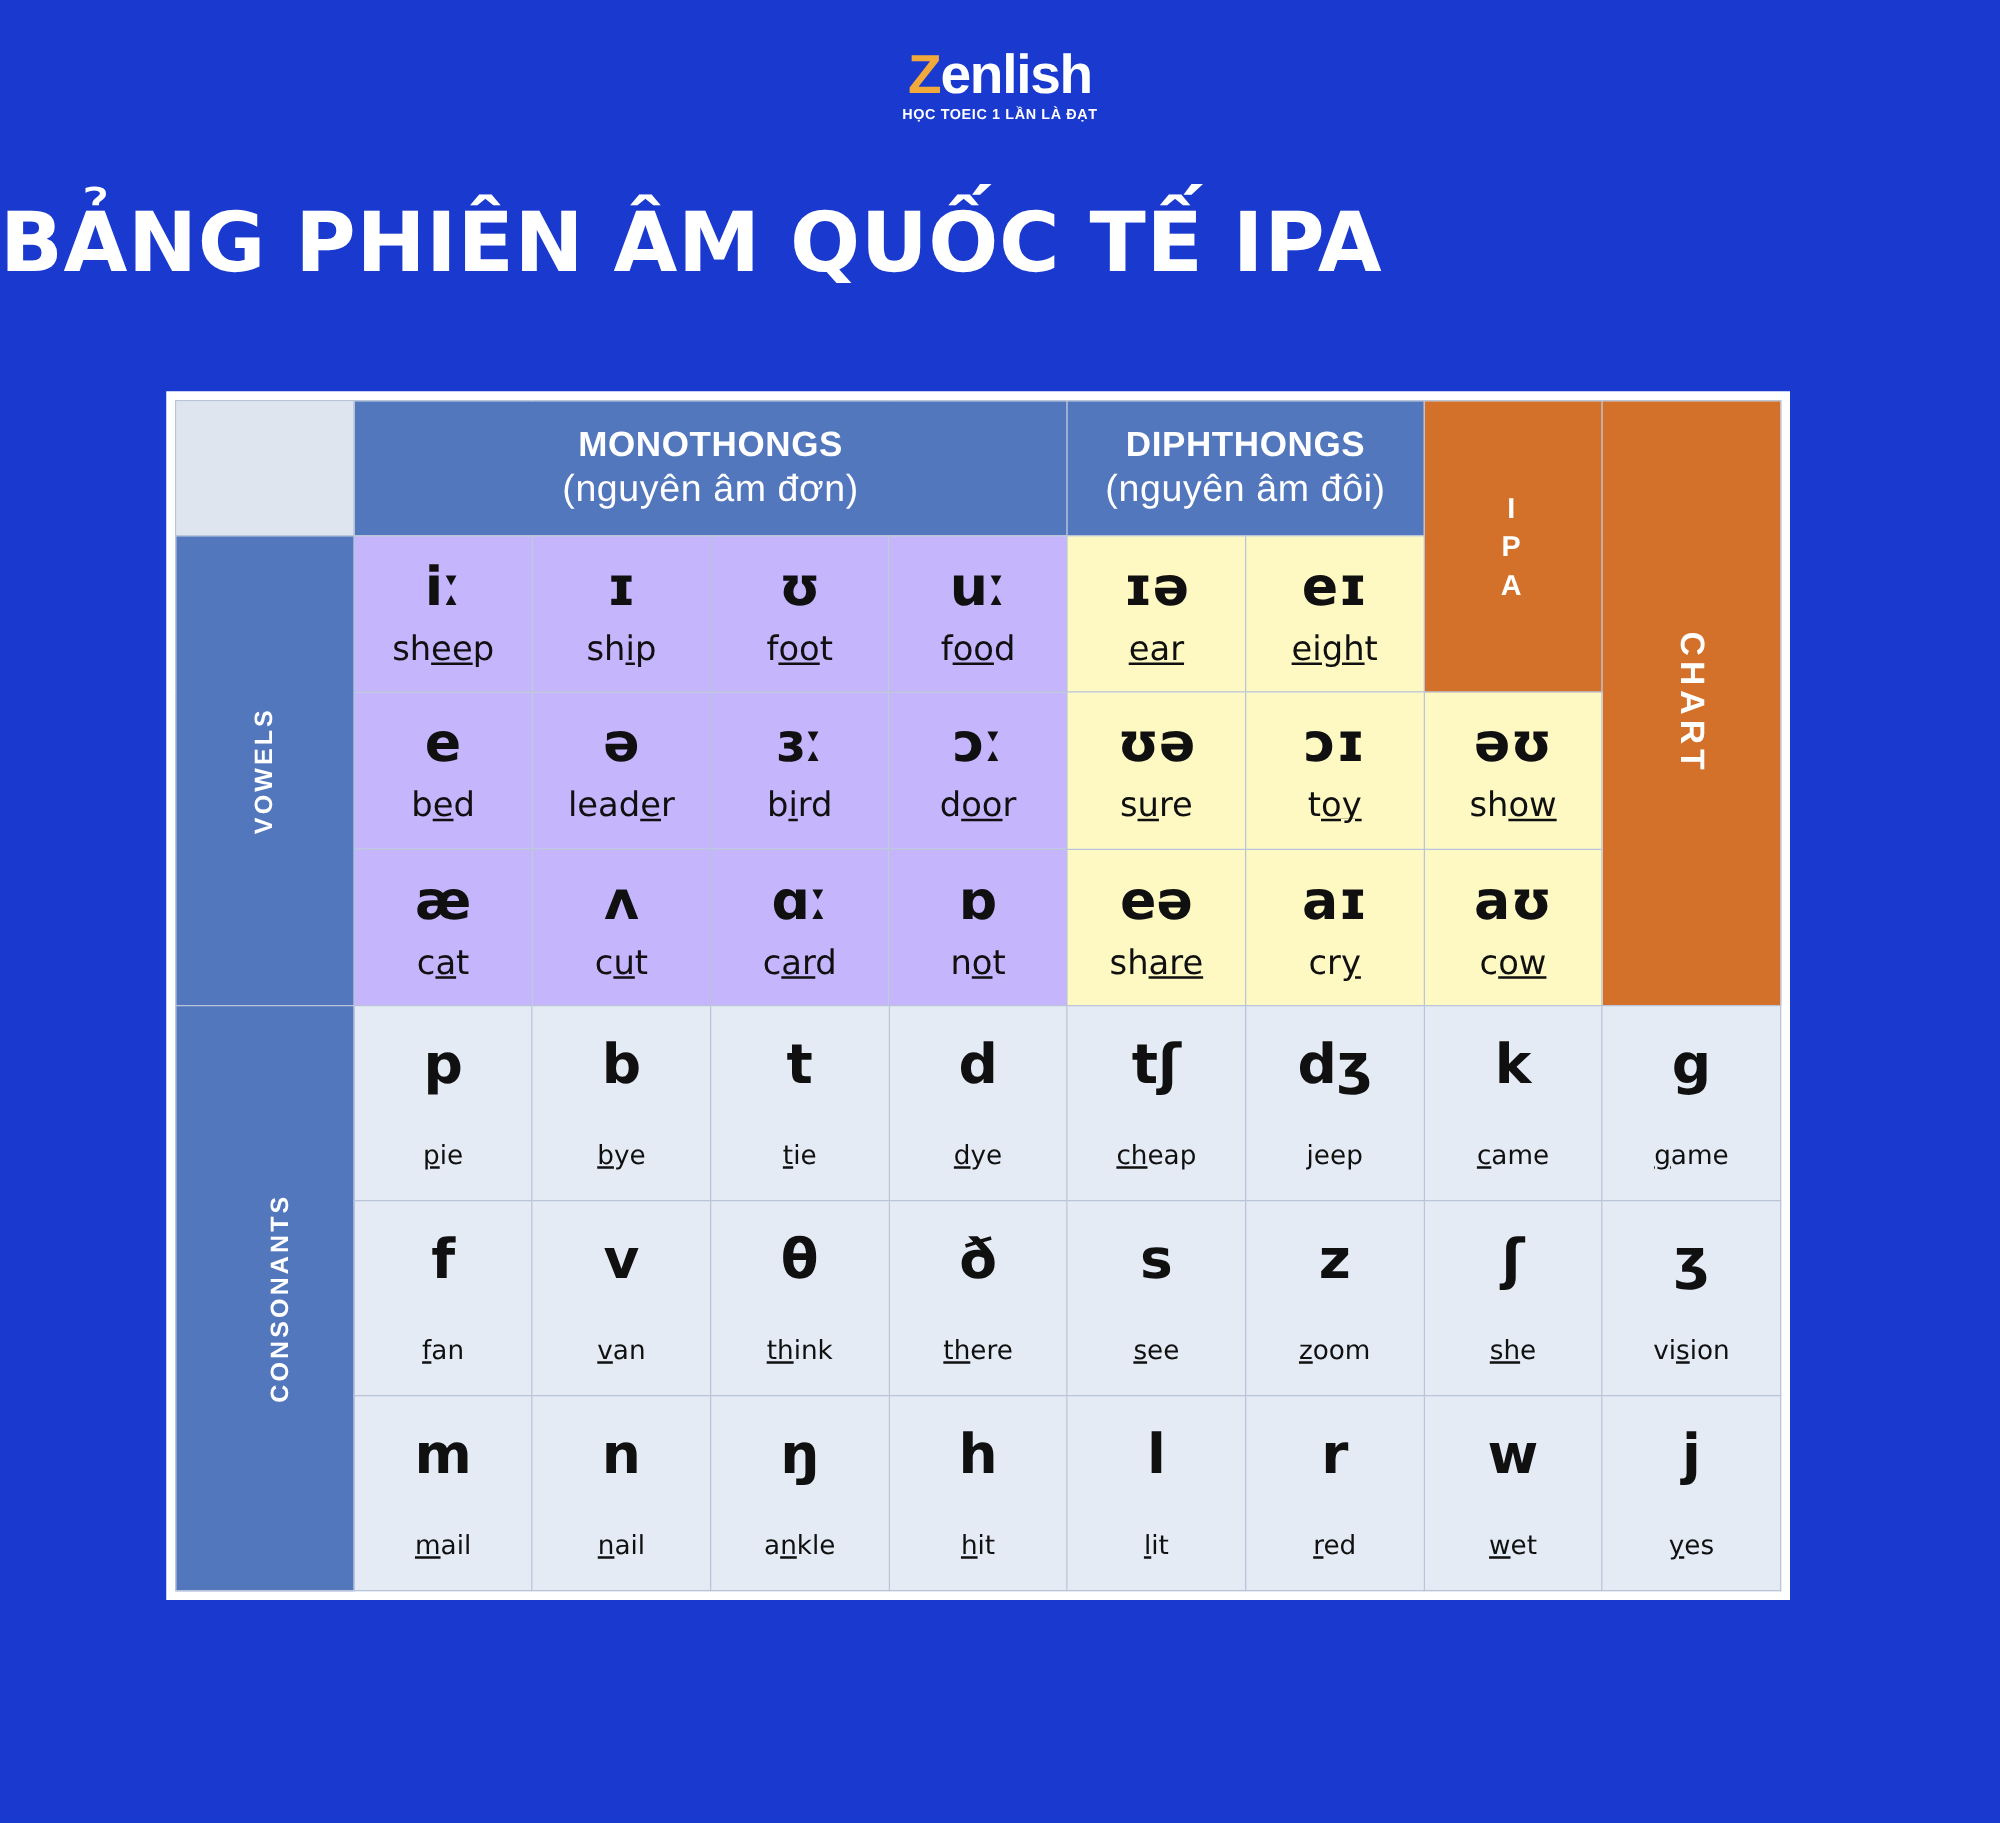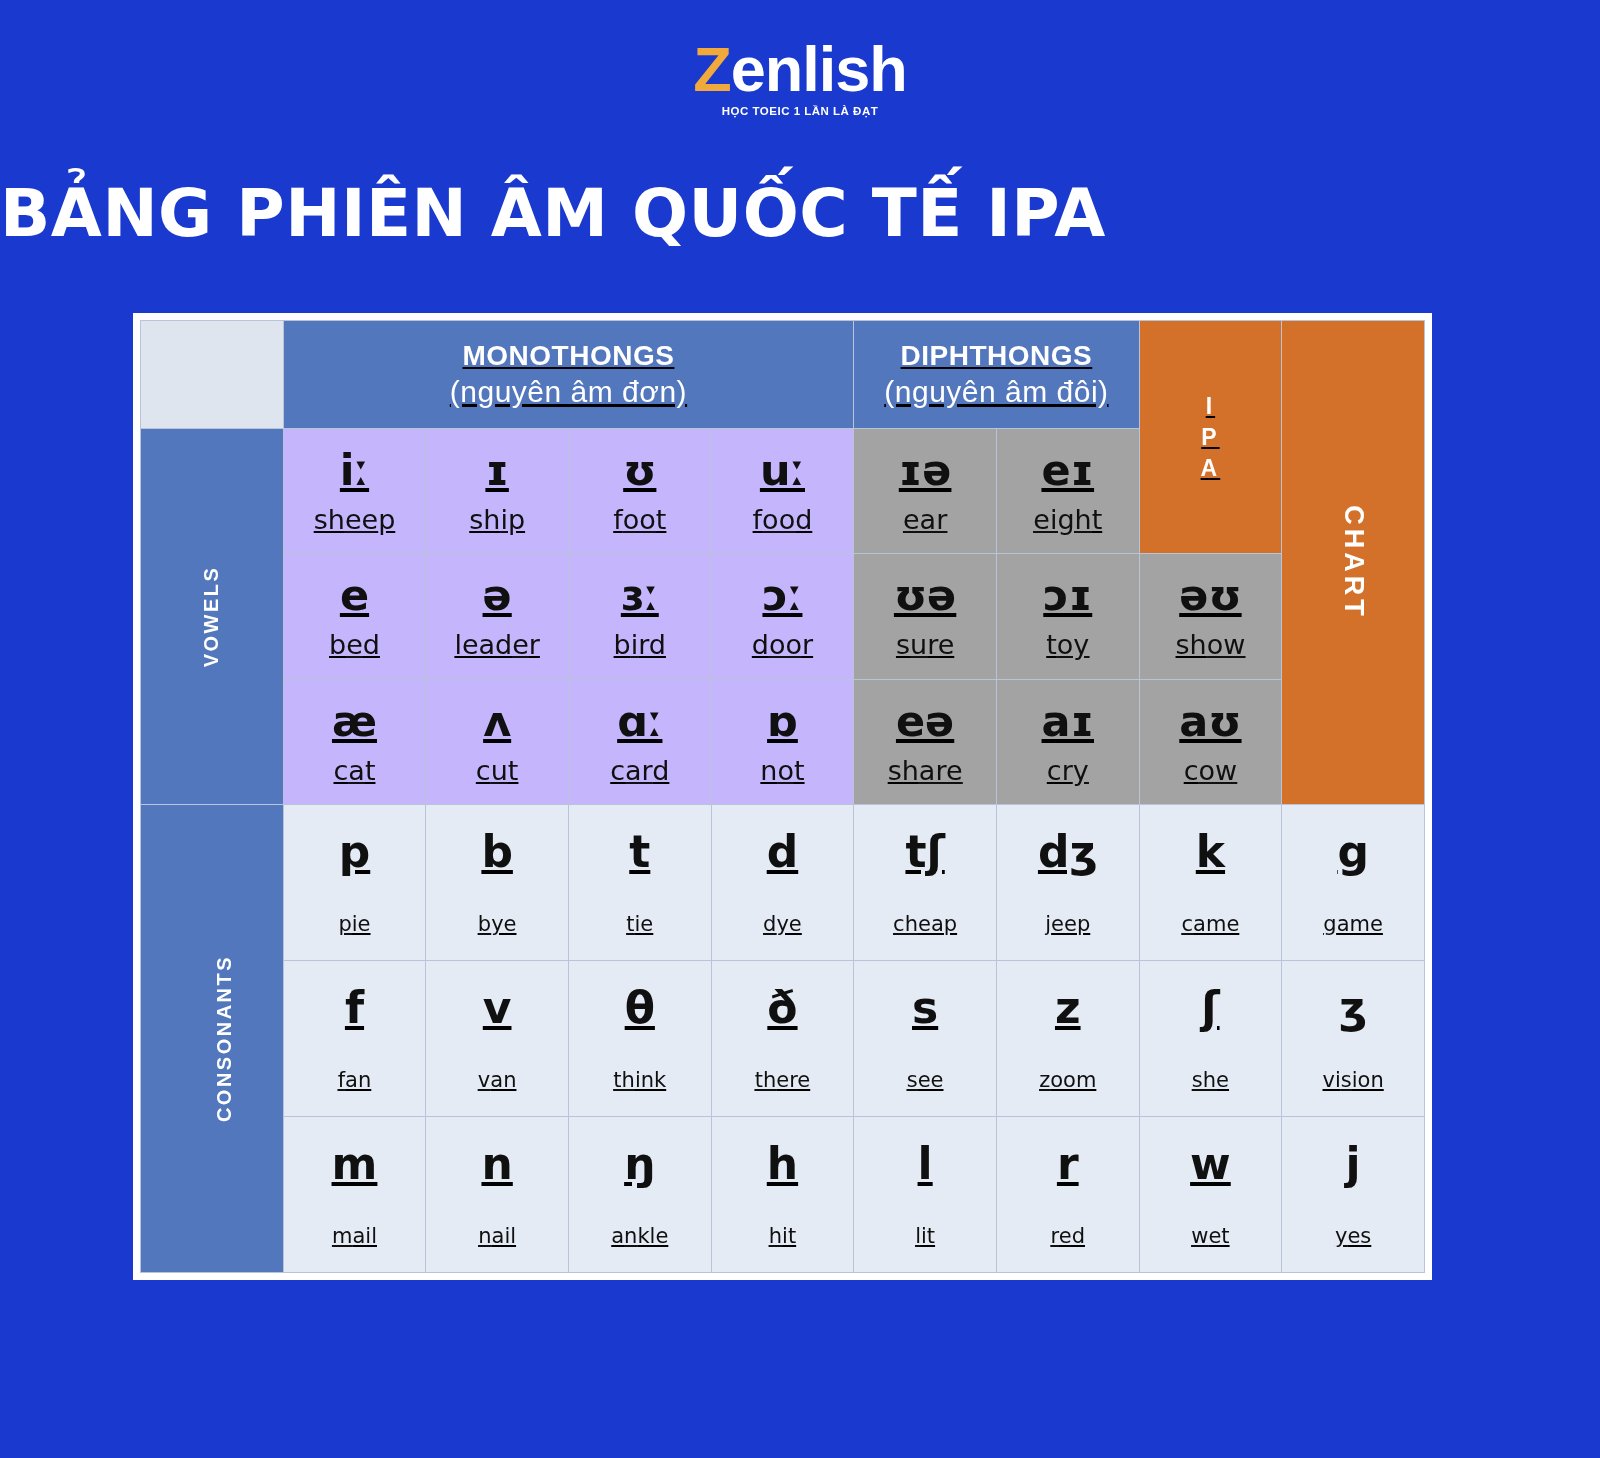--- a/index.html
+++ b/index.html
@@ -14,21 +14,21 @@
     overflow: hidden;
   }
 
   
   .logo-wrap {
     width: 100%;
     text-align: center;
     padding-top: 38px;
   }
   .logo-main {
-    font-size: 63px;
+    font-size: 44px;
     font-weight: bold;
     color: #ffffff;
     letter-spacing: -1px;
     line-height: 1;
     display: inline-block;
     position: relative;
     text-align: center;
   }
   .logo-z {
     color: #f2a93b;
@@ -60,21 +60,20 @@
     height: 967px;
     background: #ffffff;
     padding: 7px;
     box-sizing: border-box;
   }
   .chart-grid {
     width: 100%;
     height: 100%;
     border-collapse: collapse;
     table-layout: fixed;
-    text-decoration: underline;
   }
   .chart-grid td {
     border: 1px solid #b9c4d8;
     padding: 0;
     text-align: center;
     vertical-align: middle;
   }
 
   
   .corner-blank {
@@ -122,21 +121,21 @@
   .orange-chart span {
     display: inline-block;
     transform: rotate(90deg);
     white-space: nowrap;
     font-size: 27px;
     letter-spacing: 4px;
   }
 
   
   .cell-white { background: #c4b5fd; }
-  .cell-cream { background: #a3a3a3; }
+  .cell-cream { background: #fef9c3; }
   .cell-ice   { background: #e4ebf5; }
 
   .sym {
     font-size: 43px;
     font-weight: bold;
     color: #101010;
     font-family: "DejaVu Sans", sans-serif;
     line-height: 1;
     display: block;
     margin-bottom: 14px;

